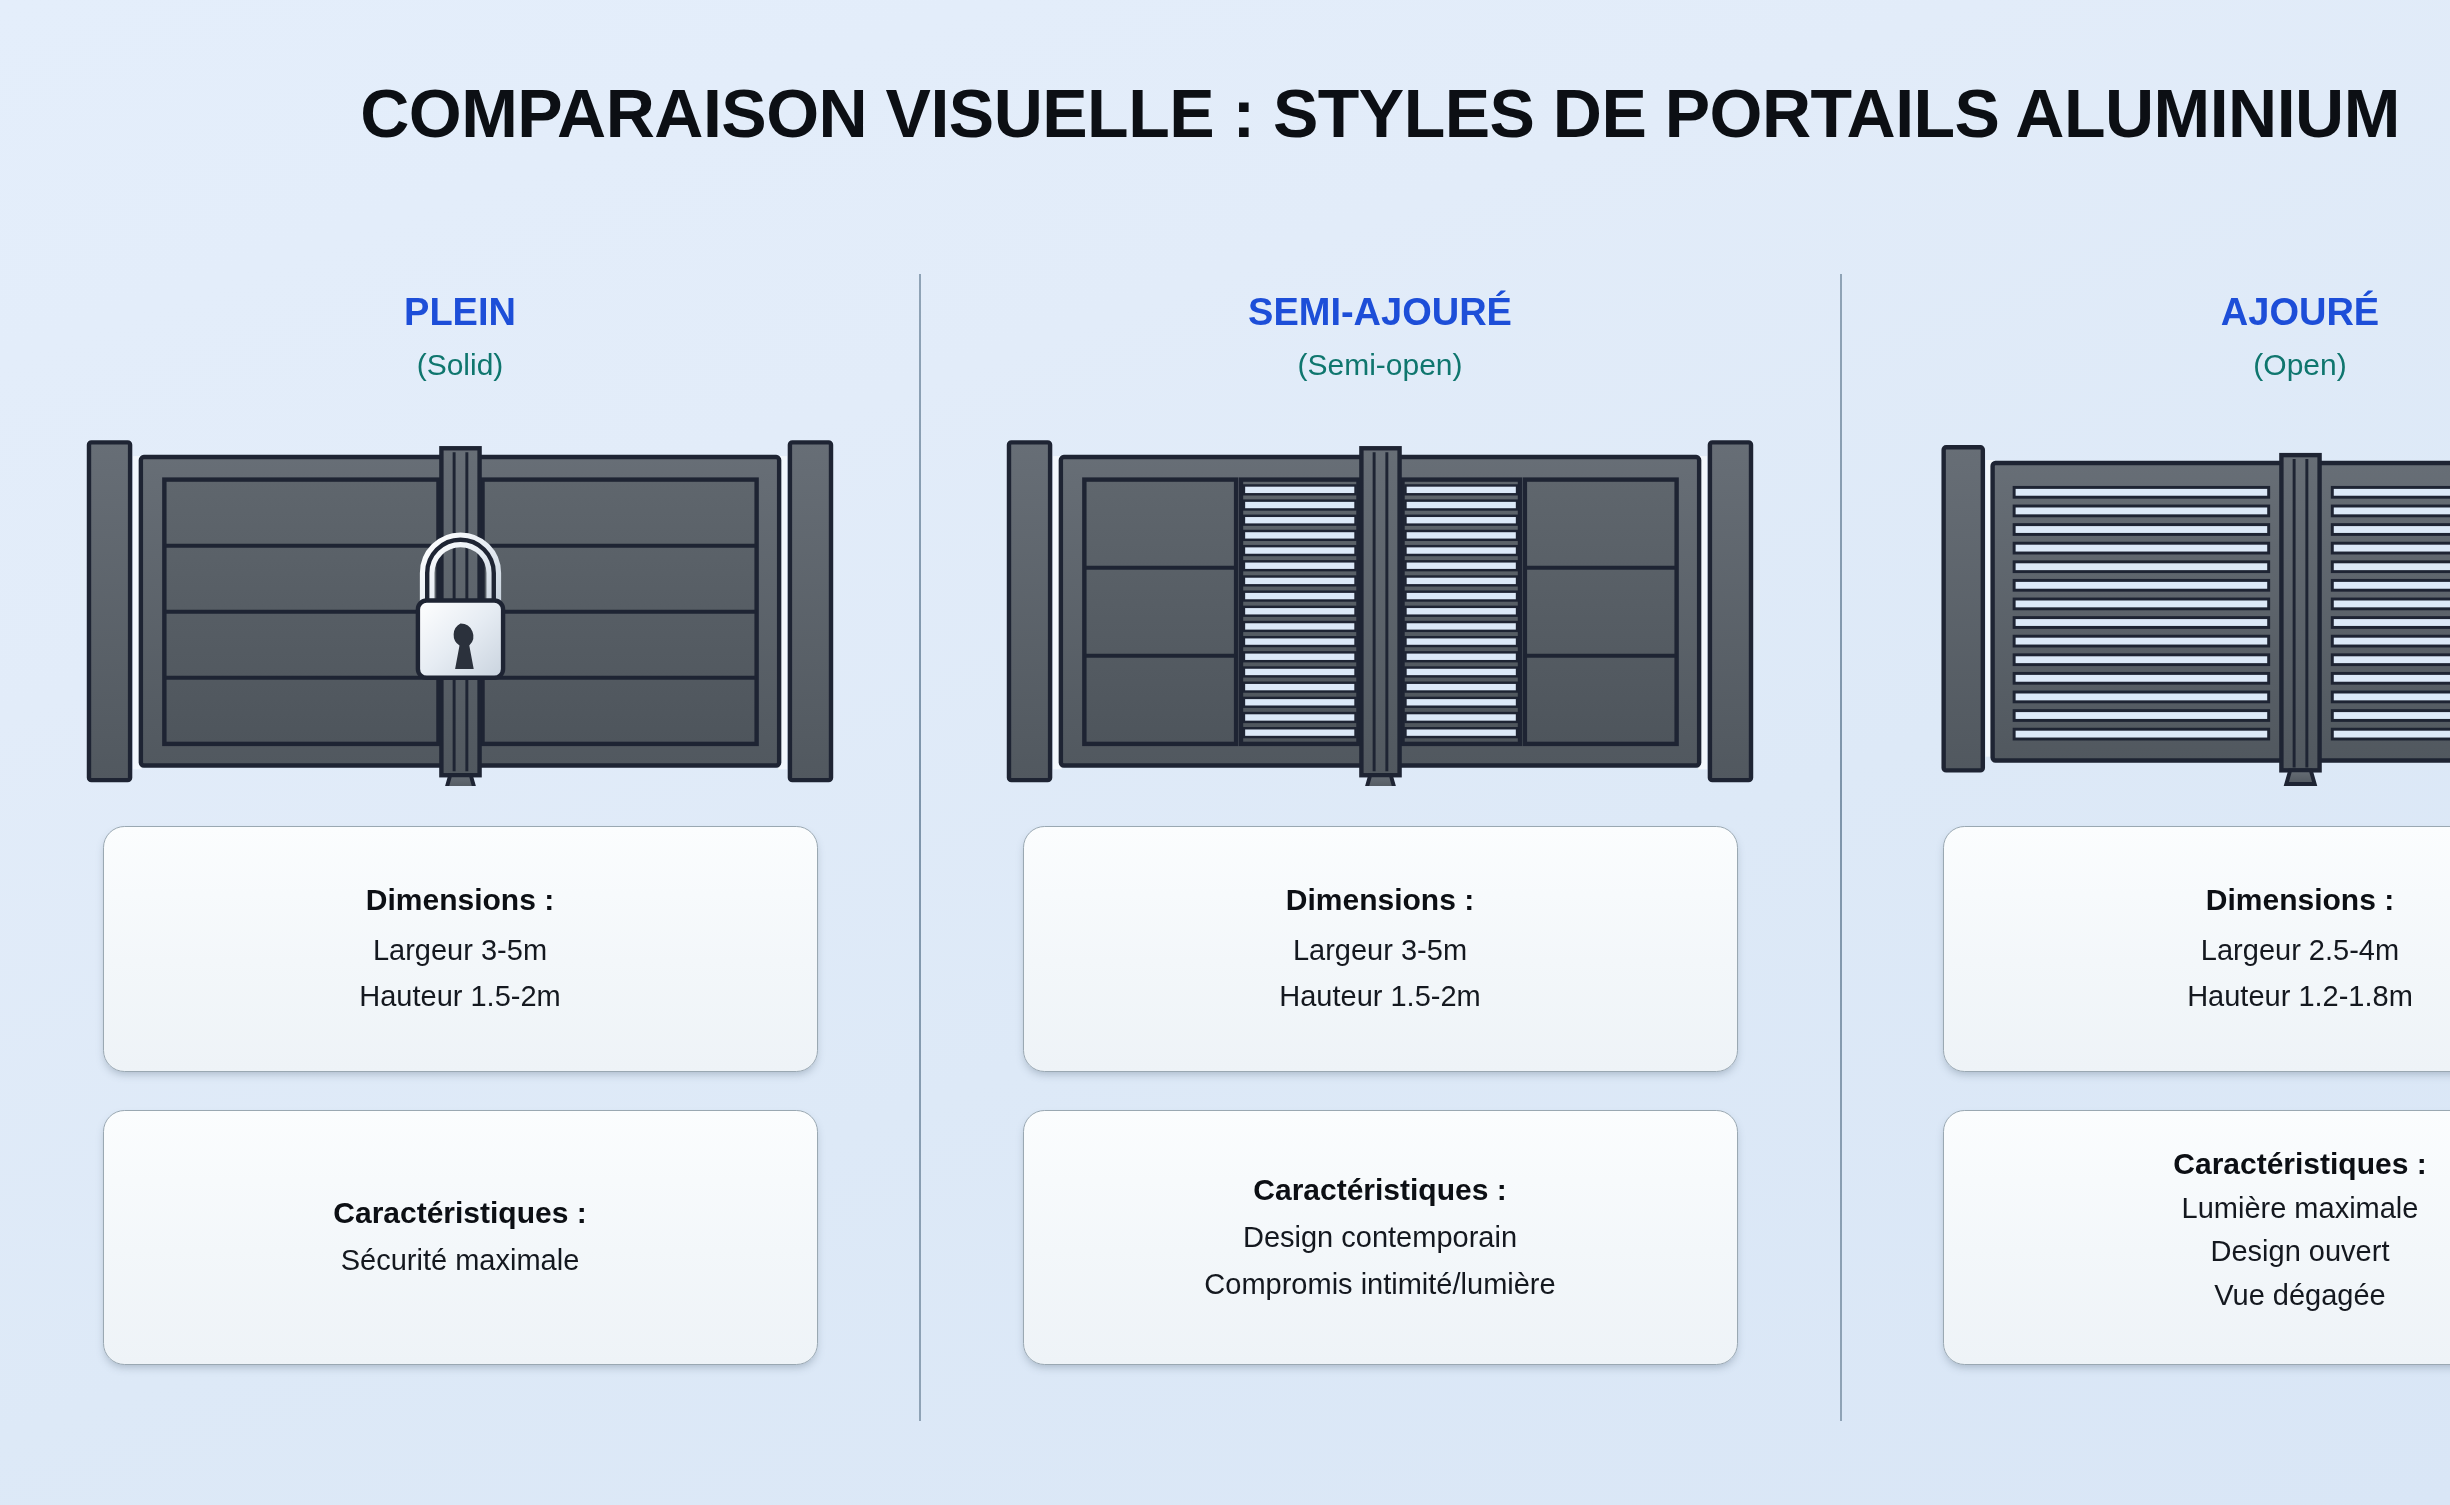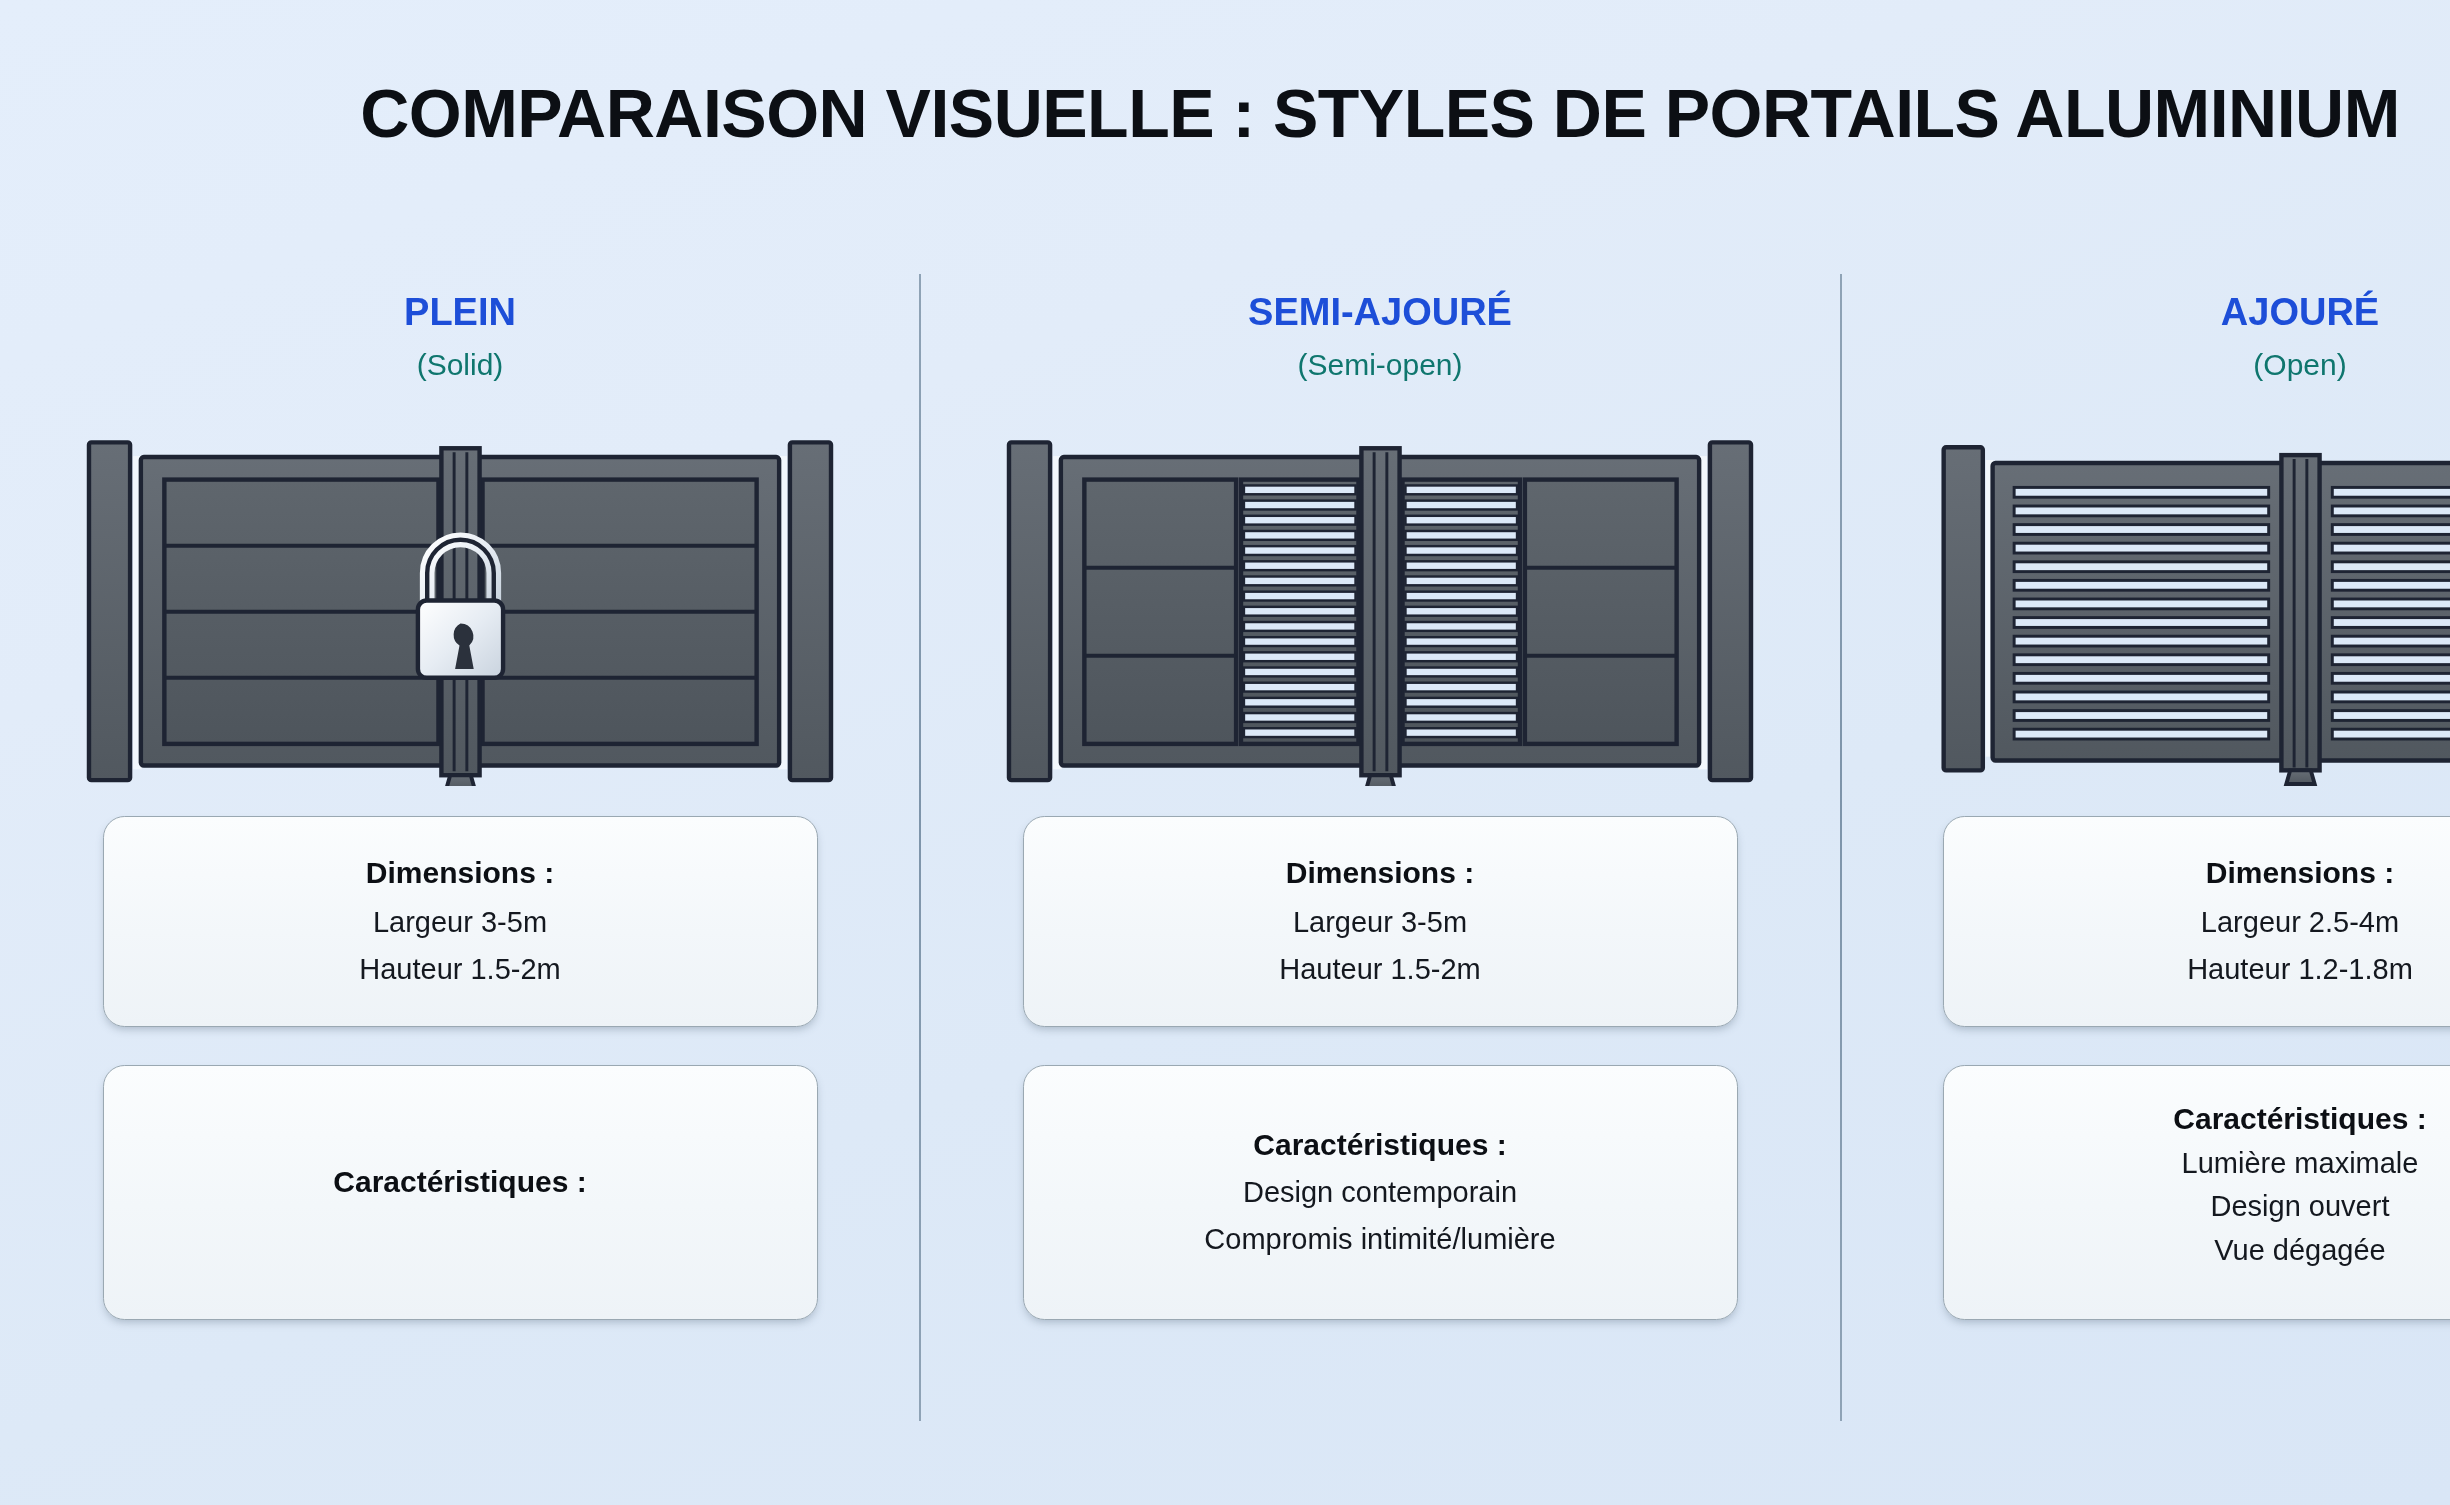--- a/index.html
+++ b/index.html
@@ -52,21 +52,21 @@
   .card{
     width:715px;
     background:linear-gradient(180deg,#fbfdfe 0%,#f3f7fa 55%,#eef3f7 100%);
     border:1.5px solid #9aa8b2;
     border-radius:21.6px;
     box-shadow:0 4.9px 8.8px -2.9px rgba(70,90,110,.35);
     box-sizing:border-box;
     text-align:center;
     padding:14.7px 9.8px 16.7px;
   }
-  .card.dims{margin-top:30px;height:211px;display:flex;flex-direction:column;justify-content:center;}
+  .card.dims{margin-top:40px;height:246px;display:flex;flex-direction:column;justify-content:center;}
   .card.feats{margin-top:38px;height:255px;display:flex;flex-direction:column;justify-content:center;}
   .card-head{
     font-size:30px;font-weight:bold;color:#0c0f14;
     line-height:1.0;margin-bottom:20.6px;white-space:nowrap;
   }
   .card-line{
     font-size:29px;color:#14181f;line-height:1.0;
     margin-top:0;margin-bottom:17.6px;white-space:nowrap;
   }
   .card-line:last-child{margin-bottom:0;}
@@ -152,20 +152,21 @@
       </div>
 
       <div class="card dims">
         <div class="card-head">Dimensions :</div>
         <div class="card-line">Largeur 3-5m</div>
         <div class="card-line">Hauteur 1.5-2m</div>
       </div>
 
       <div class="card feats">
         <div class="card-head">Caractéristiques :</div>
+        <div class="card-line">Sécurité maximale</div>
       </div>
     </div>
 
     <div class="col">
       <div class="col-title">SEMI-AJOURÉ</div>
       <div class="col-sub">(Semi-open)</div>
 
       <div class="gate-wrap">
         <svg class="gate-svg" viewBox="0 0 1560 760" xmlns="http://www.w3.org/2000/svg">
           <defs>

